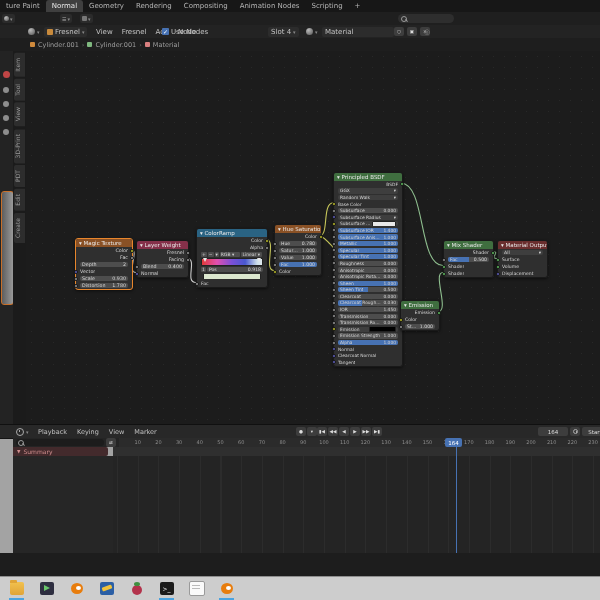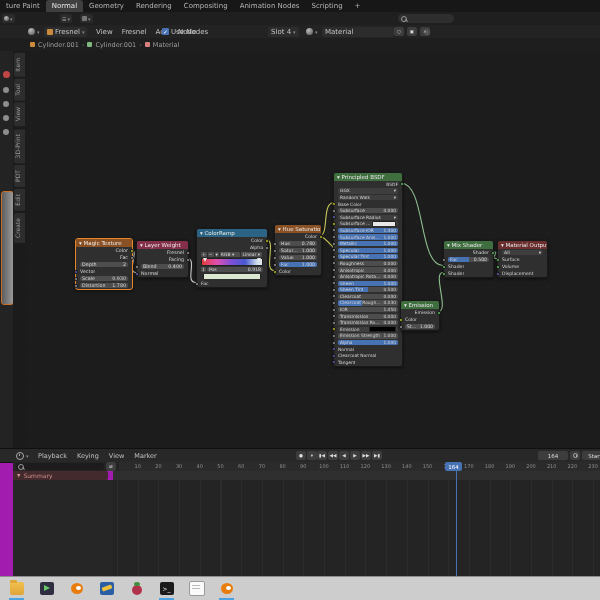--- a/index.html
+++ b/index.html
@@ -66,21 +66,21 @@
   .pill .fillbar{position:absolute;left:0;top:0;bottom:0;background:#4772b3;}
   .pill span{position:relative;z-index:1;white-space:nowrap;overflow:hidden;}
   .pill .val{margin-left:2px;flex:0 0 auto;}
   .swatch{width:45%;height:80%;border-radius:1px;border:1px solid #222;}
   .mini{background:#4d4d4d;border-radius:1px;padding:0 1px;margin-right:1px;line-height:5px;
         font-size:4.5px;display:flex;align-items:center;}
   .ramp{flex:1;height:80%;border-radius:1px;position:relative;border:1px solid #222;}
   .rmark{position:absolute;top:-1px;width:0;height:0;border-left:2px solid transparent;
          border-right:2px solid transparent;border-top:4px solid #e8e8e8;}
   
-  #timeline{left:0;top:448px;width:600px;height:128px;background:#a21caf;border-top:1px solid #101010;}
+  #timeline{left:0;top:424px;width:600px;height:128px;background:#a3a3a3;border-top:1px solid #101010;}
   #tl-header{left:0;top:0;width:600px;height:13px;background:#282828;border-bottom:1px solid #141414;
              font-size:6.5px;color:#c0c0c0;}
   .tl-menu{position:absolute;top:0;height:13px;display:flex;align-items:center;gap:2px;}
   .clock{width:8px;height:8px;border-radius:50%;border:1px solid #aaa;position:relative;box-sizing:border-box;}
   .clock::after{content:"";position:absolute;left:2px;top:1px;width:1px;height:2px;background:#aaa;}
   .tbtn{background:#3d3d3d;border-radius:2px;height:9px;min-width:8px;display:flex;align-items:center;
         justify-content:center;font-size:4.5px;color:#ddd;padding:0 1px;}
   #tl-ruler{left:113px;top:13px;width:487px;height:9px;background:#2b2b2b;font-size:5px;color:#8d8d8d;overflow:hidden;}
   #tl-ruler span{position:absolute;top:1px;transform:translateX(-50%);}
   #ch-head{left:13px;top:13px;width:100px;height:9px;background:#242424;display:flex;align-items:center;

